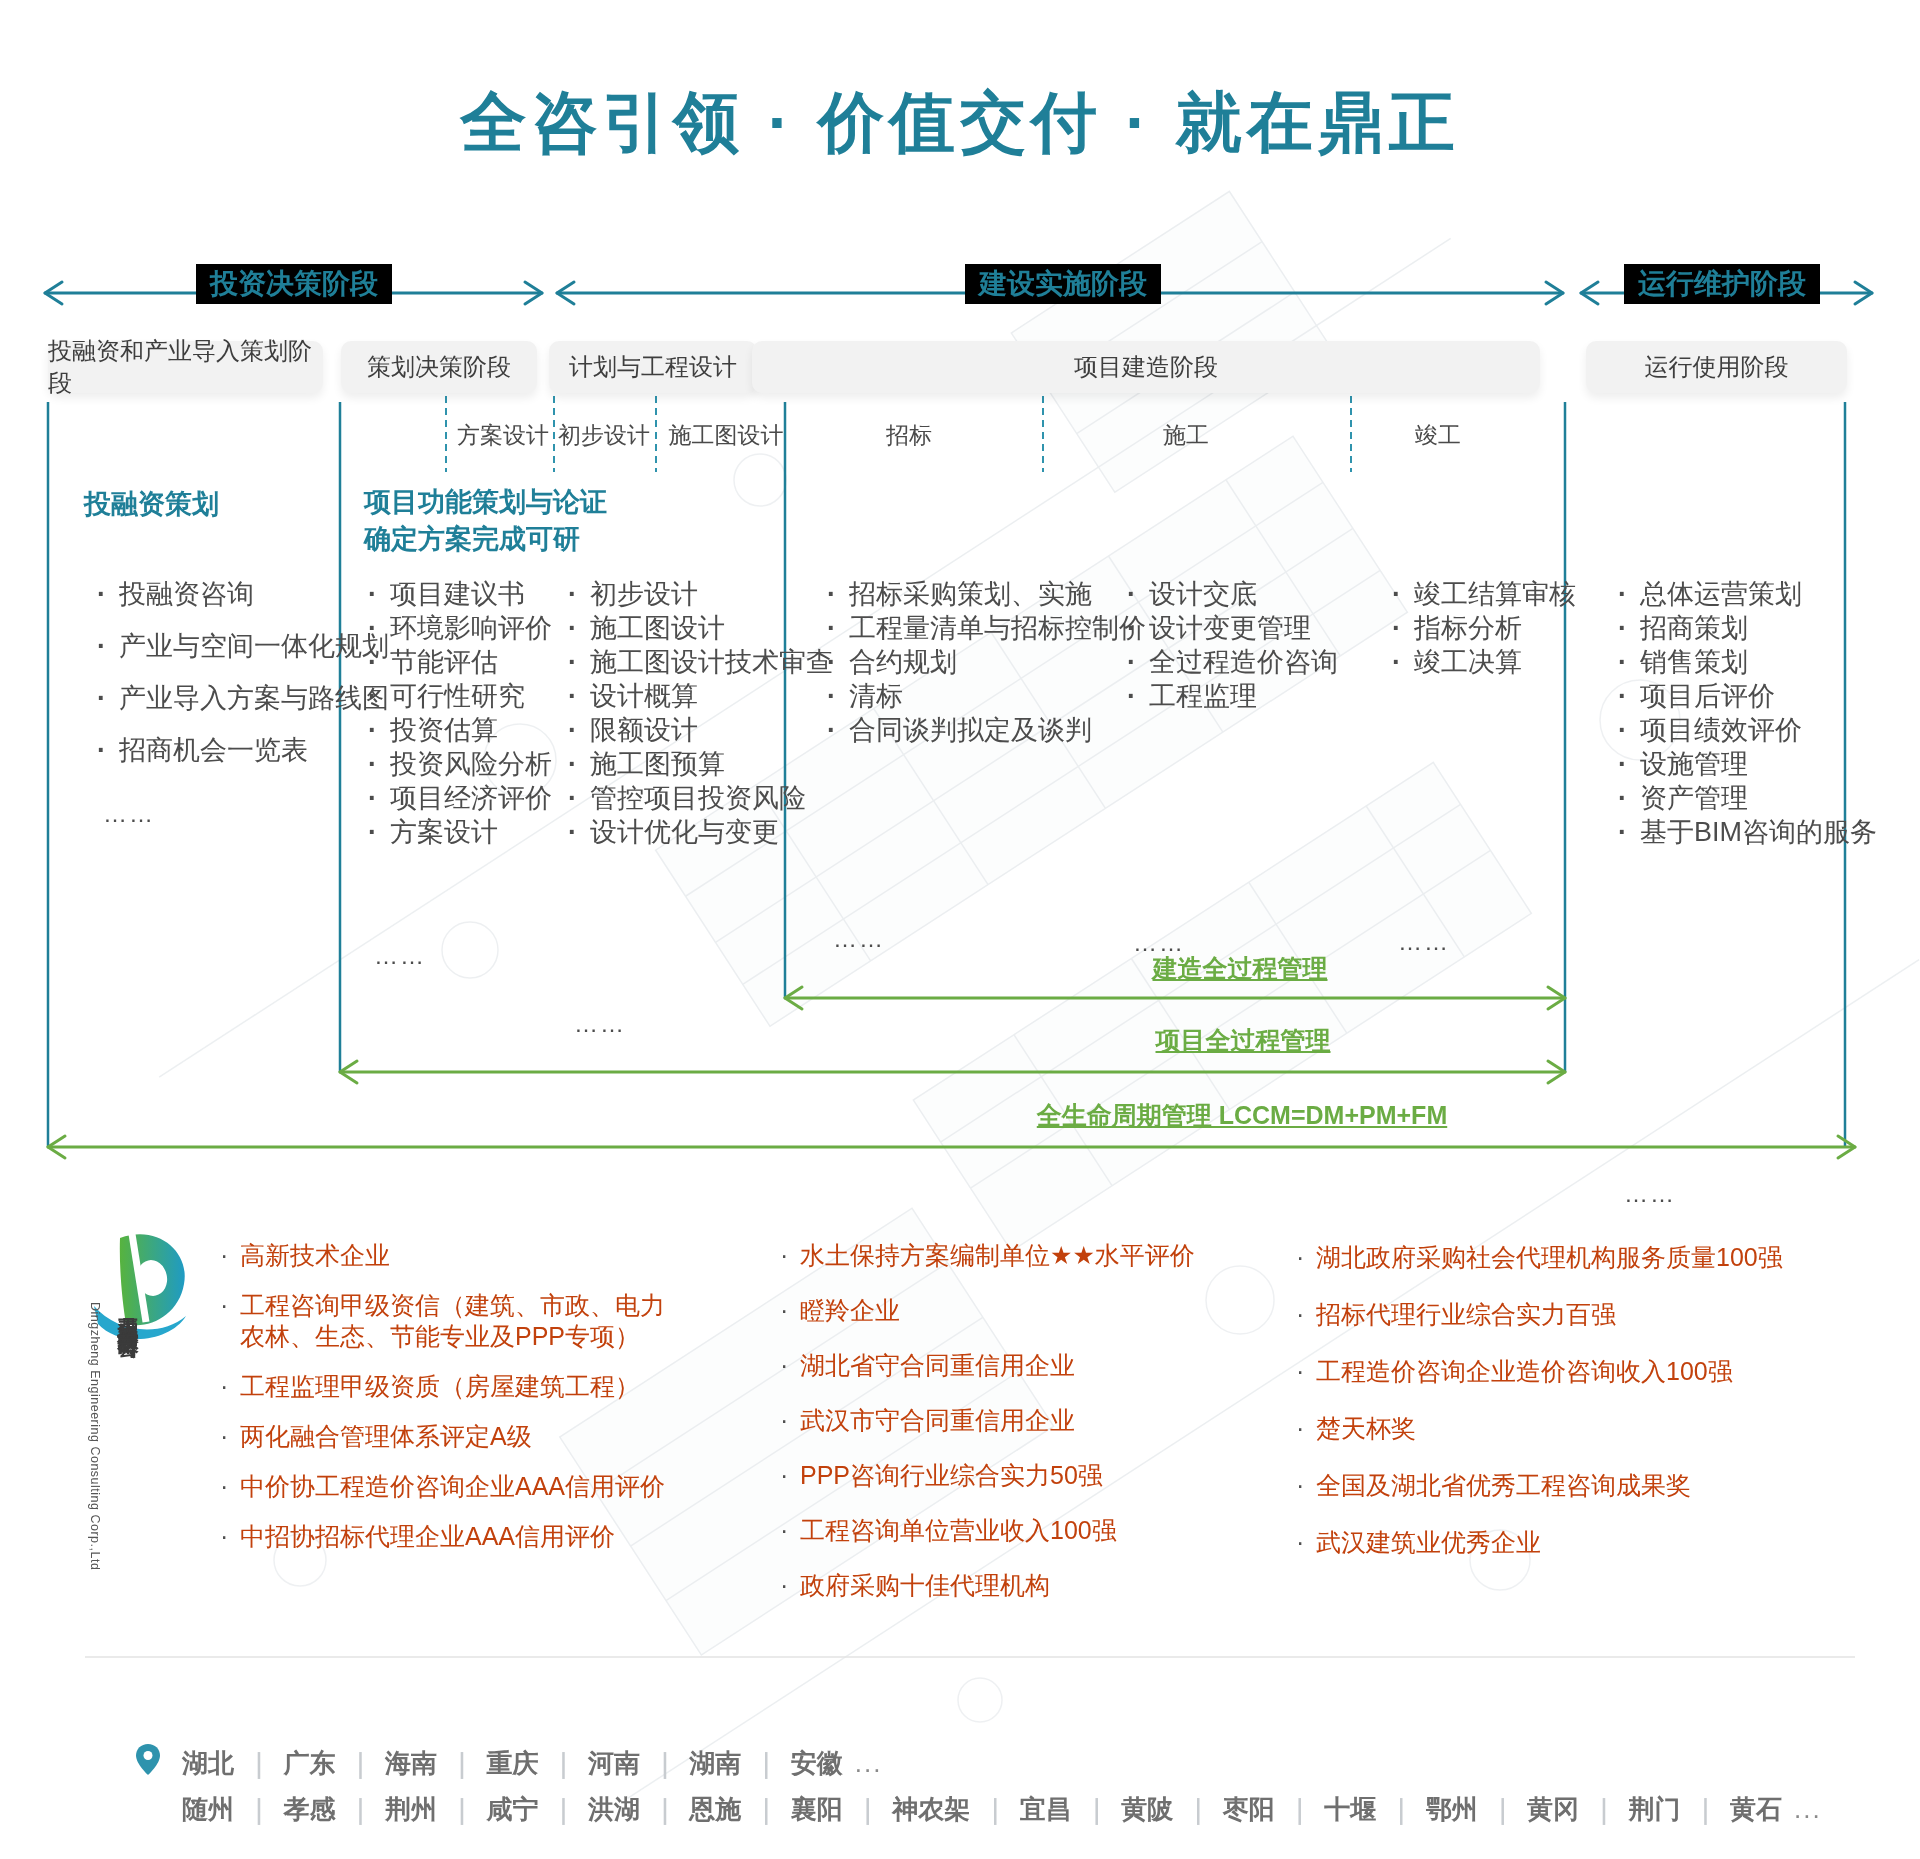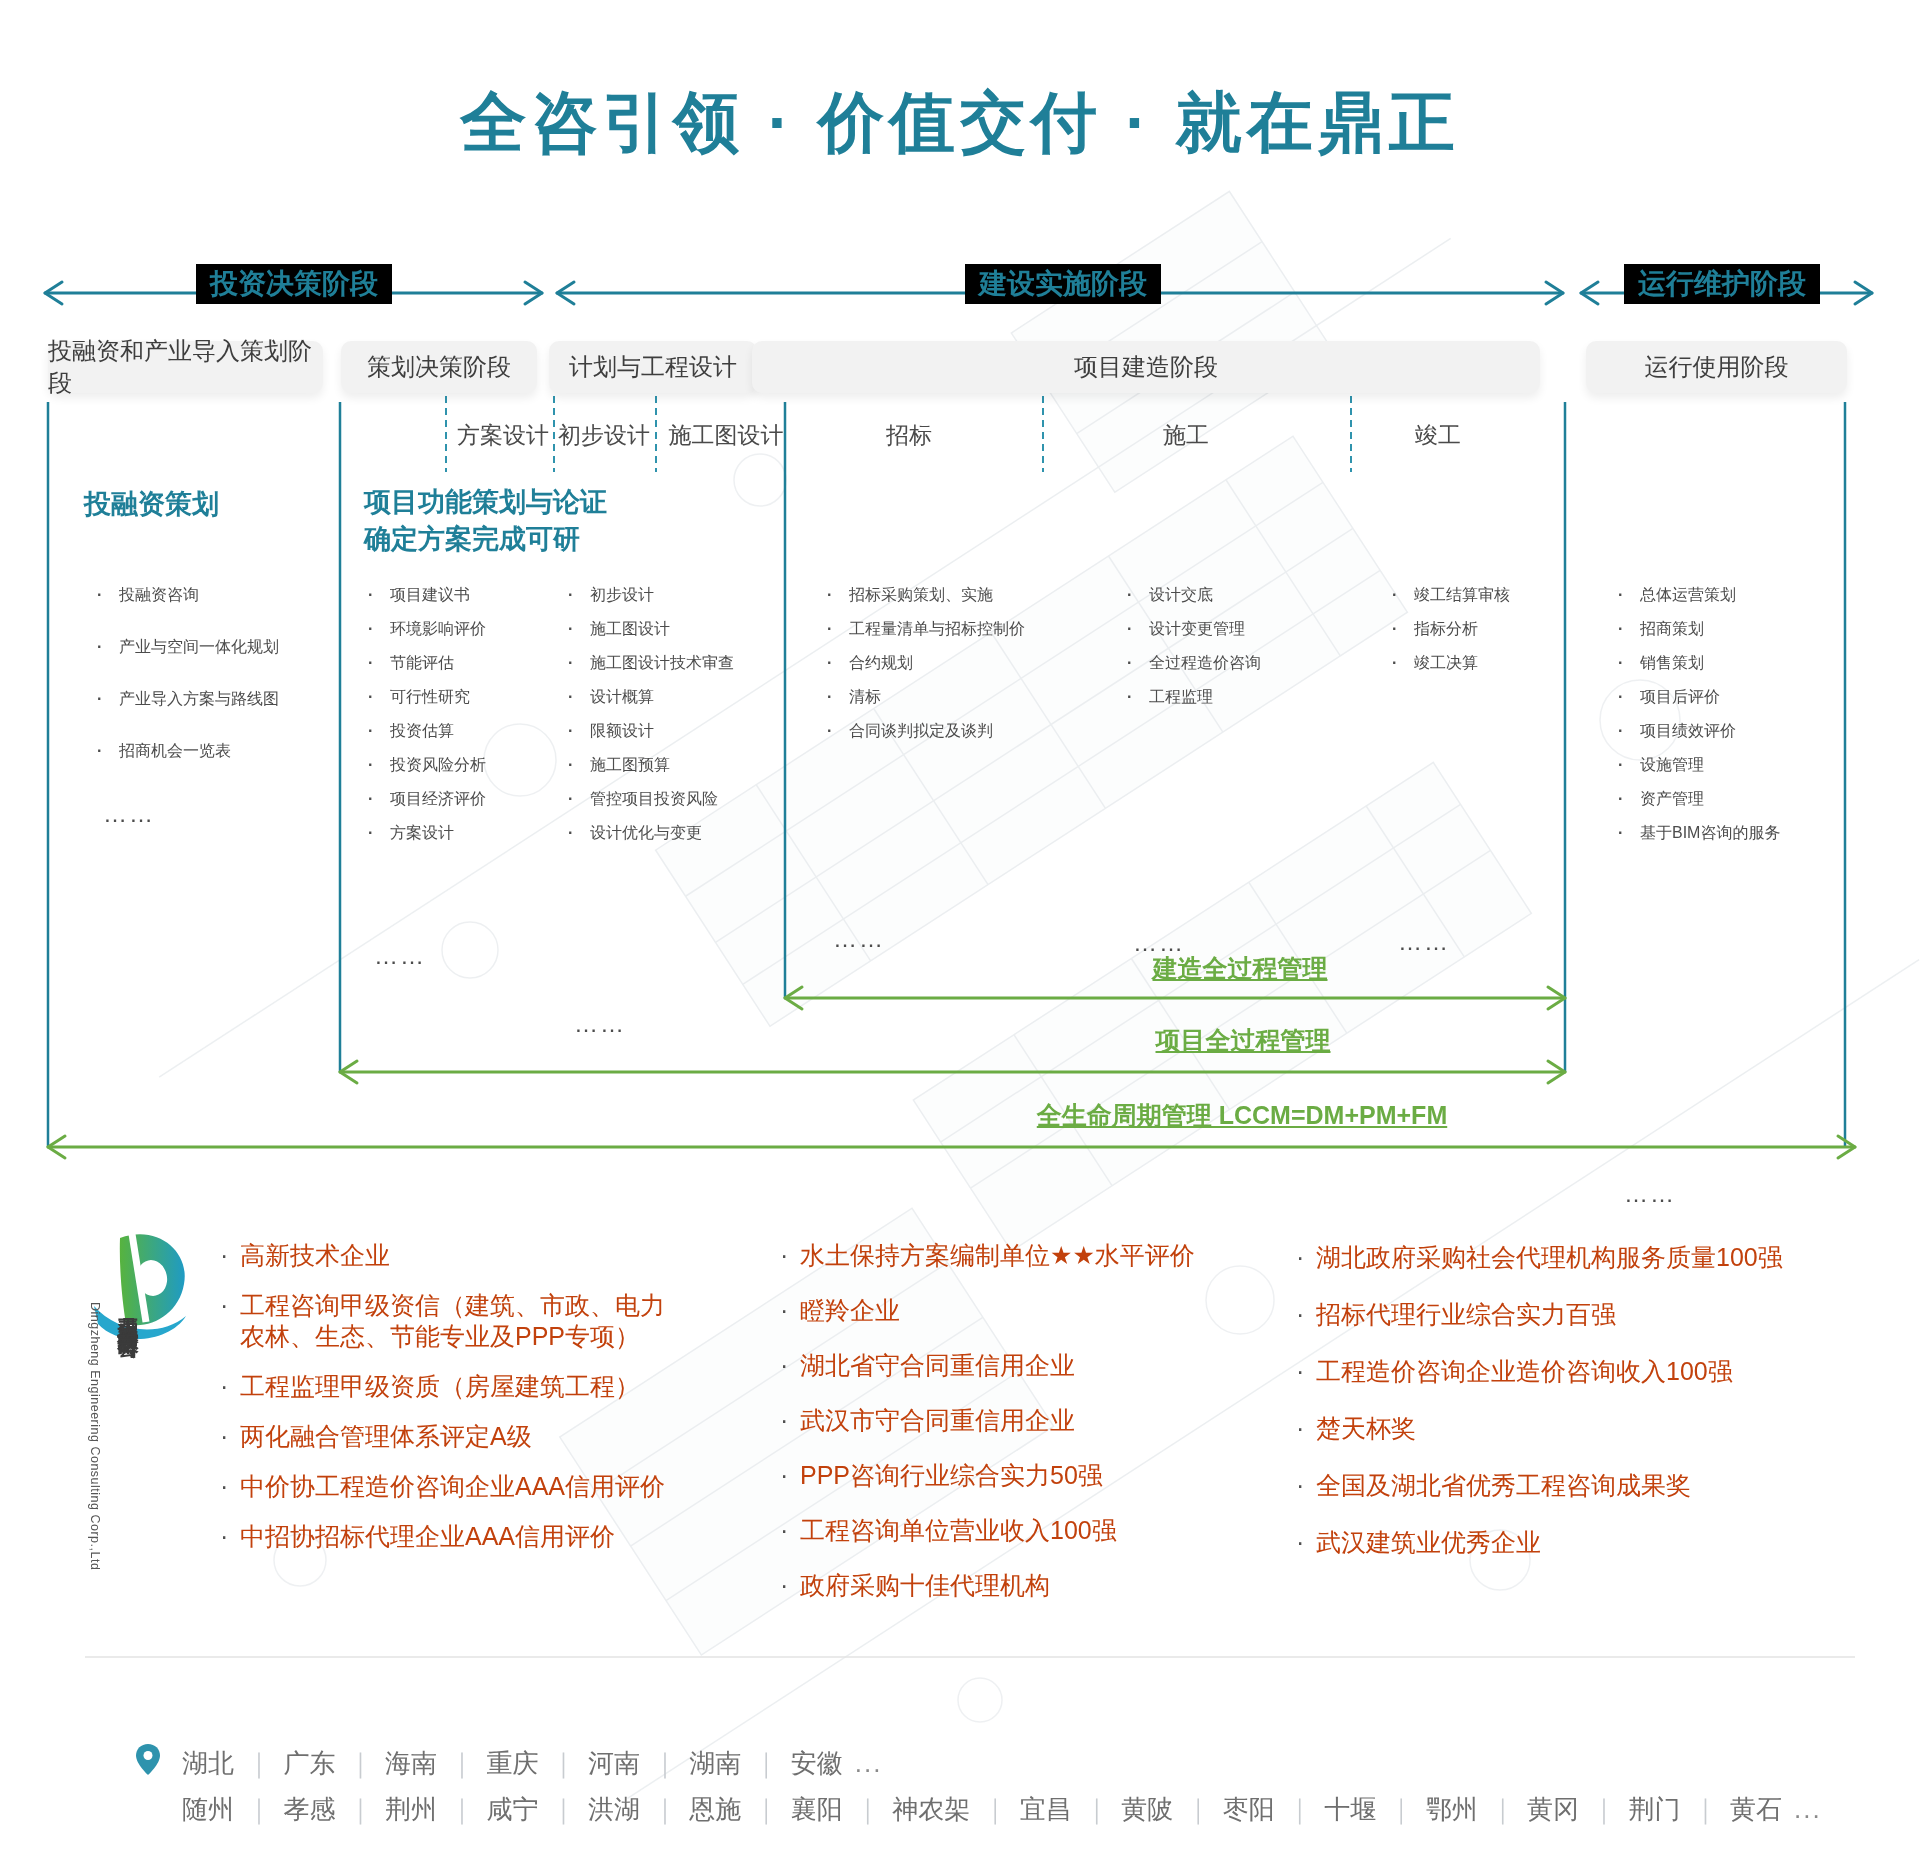--- a/index.html
+++ b/index.html
@@ -19,38 +19,38 @@
        font-size:24px;color:#3E3E3E;z-index:3;}
   
   .sub{position:absolute;top:421px;transform:translateX(-50%);height:28px;line-height:28px;
        font-size:23px;color:#4A4A4A;white-space:nowrap;z-index:3;}
   
   .colhead{position:absolute;font-size:27px;font-weight:800;color:#1F7F98;line-height:37px;
            white-space:pre-line;z-index:3;}
   
   .blist{position:absolute;display:flex;flex-direction:column;gap:5px;z-index:3;}
   .blist.wide{gap:23px;}
-  .blist .item{position:relative;padding-left:24px;font-size:16px;line-height:29px;
+  .blist .item{position:relative;padding-left:24px;font-size:27px;line-height:29px;
                color:#4C4C4C;white-space:nowrap;}
   .blist .item::before{content:"·";position:absolute;left:2px;top:0;font-weight:700;color:#4C4C4C;}
   .more{position:relative;padding-left:4px;margin-top:12px;font-size:24px;letter-spacing:2px;color:#4C4C4C;}
   
   .mg{position:absolute;transform:translateX(-50%);font-size:25px;font-weight:600;color:#6BAC44;white-space:nowrap;z-index:3;text-decoration:underline;}
   
   .cred{position:absolute;display:flex;flex-direction:column;z-index:3;}
   .cred .item{position:relative;padding-left:28px;font-size:25px;line-height:31px;color:#c2410c;white-space:pre-line;}
   .cred .item::before{content:"·";position:absolute;left:8px;top:0;color:#4F4F4F;}
   .cred.ga{gap:19px;} .cred.gb{gap:24px;} .cred.gc{gap:26px;}
   
   .vcn{position:absolute;writing-mode:vertical-rl;text-orientation:upright;font-size:21px;
        font-weight:800;color:#3B3B3B;letter-spacing:2px;z-index:3;}
   .ven{position:absolute;writing-mode:vertical-rl;font-size:12.5px;color:#555;letter-spacing:.5px;z-index:3;}
   
   .loc-row{position:absolute;display:flex;align-items:center;font-size:26px;color:#6F6F6F;z-index:3;}
-  .loc-cities{display:flex;align-items:flex-start;}
+  .loc-cities{display:flex;align-items:flex-start;font-weight:bold;}
   .city{white-space:nowrap;}
   .city:not(:last-child)::after{content:"｜";color:#C8CCD0;margin:0 12px;}
   .loc-more{margin-left:12px;color:#8a8a8a;letter-spacing:2px;}
 </style>
 </head>
 <body>
 
 <div class="canvas">
 
   <svg class="layer" width="1920" height="1859" aria-hidden="true">

